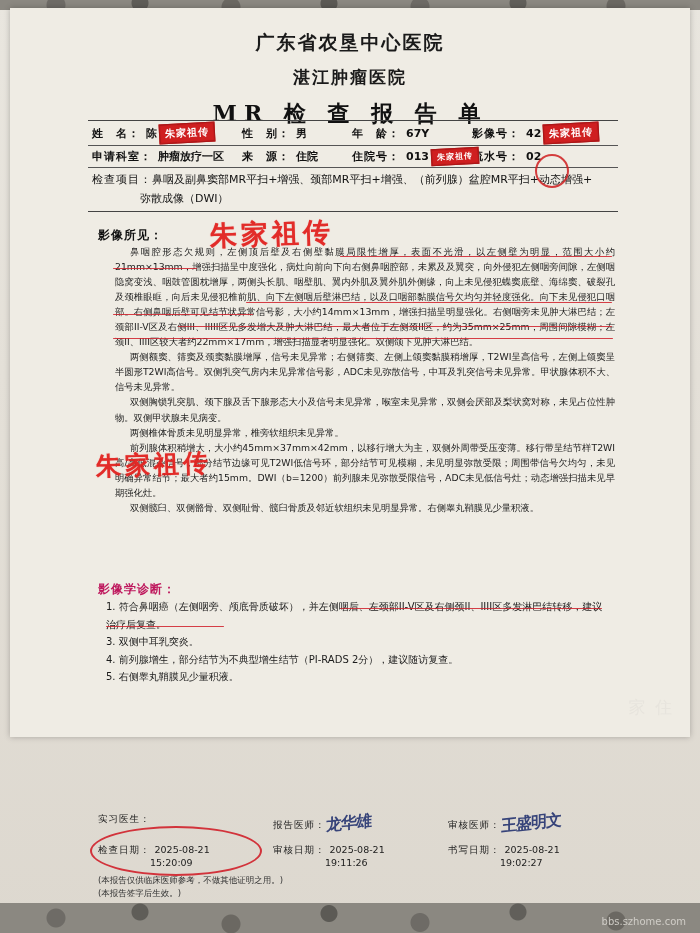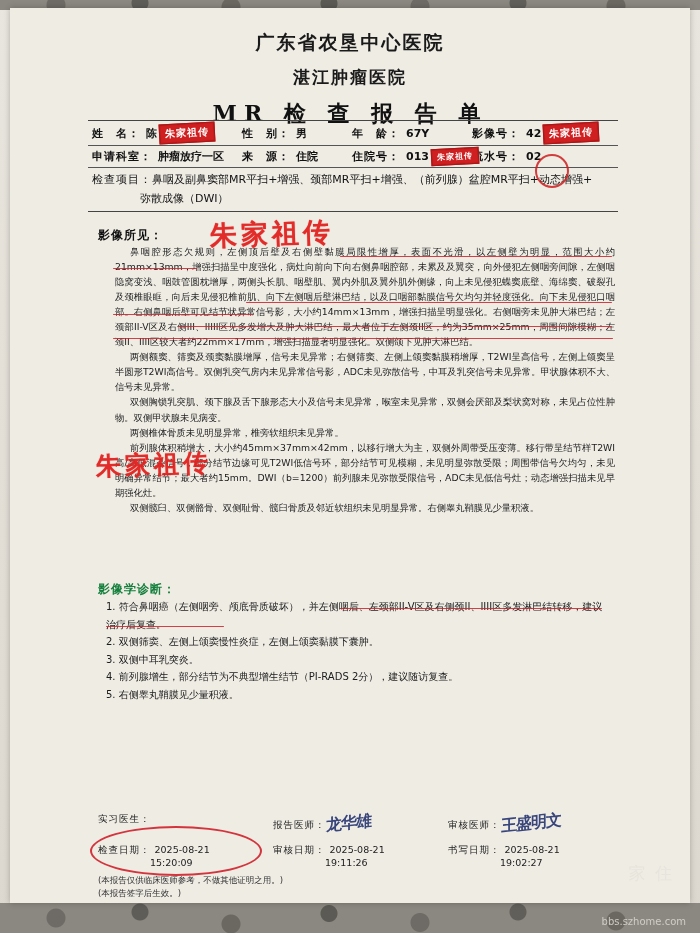--- a/index.html
+++ b/index.html
@@ -19,21 +19,21 @@
       radial-gradient(circle at 33% 70%, #6b6862 0 9px, transparent 10px),
       radial-gradient(circle at 47% 35%, #5c5a55 0 8px, transparent 9px),
       radial-gradient(circle at 60% 65%, #6e6b66 0 9px, transparent 10px),
       radial-gradient(circle at 74% 30%, #615f5a 0 8px, transparent 9px),
       radial-gradient(circle at 88% 60%, #6b6862 0 9px, transparent 10px),
       #8b8881;
   }
   #edge-top{top:0;height:10px;}
   #edge-bottom{bottom:0;height:30px;}
   #paper{
-    position:absolute;left:10px;top:8px;width:680px;height:895px;
+    position:absolute;left:10px;top:8px;width:680px;height:729px;
     background:#efece4;
     box-shadow:0 0 6px rgba(0,0,0,.25);
   }
   .c{text-align:center;}
   .hdr1{font-family:"DejaVu Serif","Liberation Serif",serif;font-size:19px;font-weight:700;letter-spacing:2px;color:#1a1a1a;}
   .hdr2{font-family:"DejaVu Serif","Liberation Serif",serif;font-size:17px;font-weight:700;letter-spacing:2px;color:#1a1a1a;}
   .hdr3{font-family:"DejaVu Serif","Liberation Serif",serif;font-size:22px;font-weight:700;letter-spacing:7px;color:#111;}
   #title-block{position:absolute;left:0;right:0;top:22px;}
   #title-block>div{margin-bottom:10px;}
 
@@ -55,21 +55,21 @@
   .seal-circle{
     position:absolute;width:30px;height:30px;border:2px solid #cf1f20;border-radius:50%;
     opacity:.85;
   }
 
   
   #findings-head{position:absolute;left:88px;top:219px;font-size:12px;font-weight:700;color:#111;letter-spacing:1px;}
   #findings{position:absolute;left:105px;top:236px;width:500px;font-size:9.3px;line-height:1.62;color:#1c1c1c;text-align:justify;}
   #findings p{margin:0;text-indent:1.6em;}
 
-  #dx-head{position:absolute;left:88px;top:573px;font-size:12px;font-weight:700;color:#15803d;letter-spacing:1px;}
+  #dx-head{position:absolute;left:88px;top:573px;font-size:12px;font-weight:700;color:#be185d;letter-spacing:1px;}
   #dx{position:absolute;left:96px;top:590px;width:500px;font-size:10px;line-height:1.75;color:#1c1c1c;}
   #dx div{margin:0;}
 
   
   .pen{position:absolute;background:#d0202a;opacity:.85;height:1.4px;border-radius:1px;}
   .pen-oval{position:absolute;border:2px solid #d0202a;border-radius:50%;opacity:.9;}
 
   
   .wm{
     position:absolute;color:#e2221f;font-family:"DejaVu Serif","Liberation Serif",serif;
@@ -174,21 +174,20 @@
     <div class="pen" style="left:330px;top:248px;width:272px"></div>
     <div class="pen" style="left:103px;top:260px;width:84px"></div>
     <div class="pen" style="left:236px;top:294px;width:366px"></div>
     <div class="pen" style="left:103px;top:306px;width:140px"></div>
     <div class="pen" style="left:168px;top:318px;width:434px"></div>
     <div class="pen" style="left:103px;top:330px;width:500px"></div>
 
     <div id="dx-head">影像学诊断：</div>
     <div id="dx">
       <div>1. 符合鼻咽癌（左侧咽旁、颅底骨质破坏），并左侧咽后、左颈部II-V区及右侧颈II、IIII区多发淋巴结转移，建议治疗后复查。</div>
-      <div>2. 双侧筛窦、左侧上颌窦慢性炎症，左侧上颌窦黏膜下囊肿。</div>
       <div>3. 双侧中耳乳突炎。</div>
       <div>4. 前列腺增生，部分结节为不典型增生结节（PI-RADS 2分），建议随访复查。</div>
       <div>5. 右侧睾丸鞘膜见少量积液。</div>
     </div>
     <div class="pen" style="left:330px;top:600px;width:262px"></div>
     <div class="pen" style="left:96px;top:618px;width:118px"></div>
 
     <div class="wm" id="wm1">朱家祖传</div>
     <div class="wm" id="wm2">朱家祖传</div>
 

